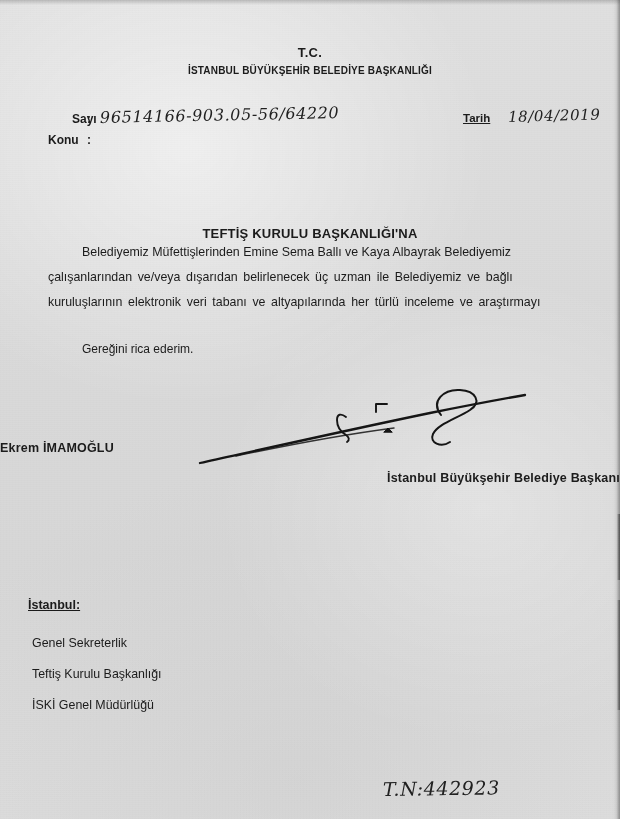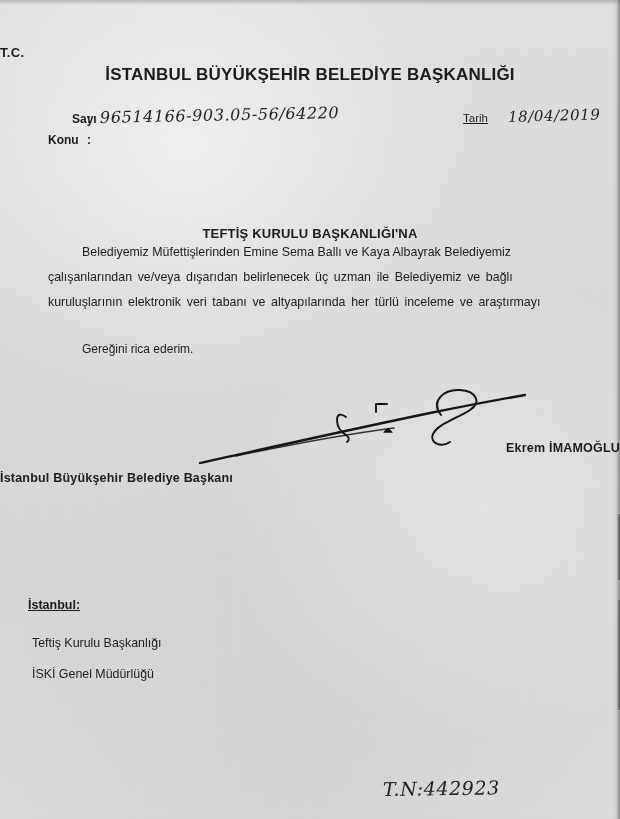--- a/index.html
+++ b/index.html
@@ -63,30 +63,30 @@
     top: 0; left: 0;
     width: 620px; height: 5px;
     background: linear-gradient(to bottom, rgba(120,120,120,.40), rgba(0,0,0,0));
     pointer-events: none;
   }
 
   
   .hdr-tc {
     position: absolute;
     top: 45px; left: 0; width: 620px;
-    text-align: left;
+    text-align: center;
     font-size: 13px;
     font-weight: bold;
     letter-spacing: .3px;
   }
   .hdr-org {
     position: absolute;
     top: 65px; left: 0; width: 620px;
     text-align: center;
-    font-size: 17px;
+    font-size: 10px;
     font-weight: bold;
     letter-spacing: .2px;
   }
 
   .meta-sayi-label {
     position: absolute;
     top: 112px; left: 48px;
     font-size: 12px;
     font-weight: bold;
     margin-left: 24px;
@@ -106,21 +106,21 @@
   .meta-konu-colon {
     position: absolute;
     top: 133px; left: 87px;
     font-size: 12px;
     font-weight: bold;
   }
   .meta-tarih-label {
     position: absolute;
     top: 112px; left: 463px;
     font-size: 11.5px;
-    font-weight: normal;
+    font-weight: bold;
     text-decoration: underline;
   }
 
   
   .handwritten {
     font-family: "DejaVu Serif", serif;
     font-style: italic;
     color: #202020;
     letter-spacing: .6px;
   }
@@ -176,29 +176,29 @@
   
   .sig-wrap {
     position: absolute;
     top: 386px; left: 198px;
     width: 330px; height: 80px;
     pointer-events: none;
   }
   .sig-name {
     position: absolute;
     top: 441px; left: 0; width: 620px;
+    text-align: left;
+    font-size: 12.5px;
+    font-weight: bold;
+    letter-spacing: .2px;
+  }
+  .sig-title {
+    position: absolute;
+    top: 471px; left: 0; width: 620px;
     text-align: right;
-    font-size: 12.5px;
-    font-weight: bold;
-    letter-spacing: .2px;
-  }
-  .sig-title {
-    position: absolute;
-    top: 471px; left: 0; width: 620px;
-    text-align: left;
     font-size: 12.5px;
     font-weight: bold;
     letter-spacing: .2px;
   }
 
   
   .dist-heading {
     position: absolute;
     top: 598px; left: 28px;
     font-size: 12.5px;
@@ -268,20 +268,21 @@
         <path d="M186 46 L190 42 L194 46 Z" stroke-width="1" fill="#141414"></path>
       </g>
     </svg>
   </div>
 
   <div class="sig-name">Ekrem İMAMOĞLU</div>
   <div class="sig-title">İstanbul Büyükşehir Belediye Başkanı</div>
 
   <div class="dist-heading">İstanbul:</div>
   <ul class="dist-list">
+    <li class="dist-item">Genel Sekreterlik</li>
     <li class="dist-item">Teftiş Kurulu Başkanlığı</li>
     <li class="dist-item">İSKİ Genel Müdürlüğü</li>
   </ul>
 
   <div class="tn-number handwritten">T.N:442923</div>
 
   <div class="grain"></div>
 </div>
 
 </body></html>

